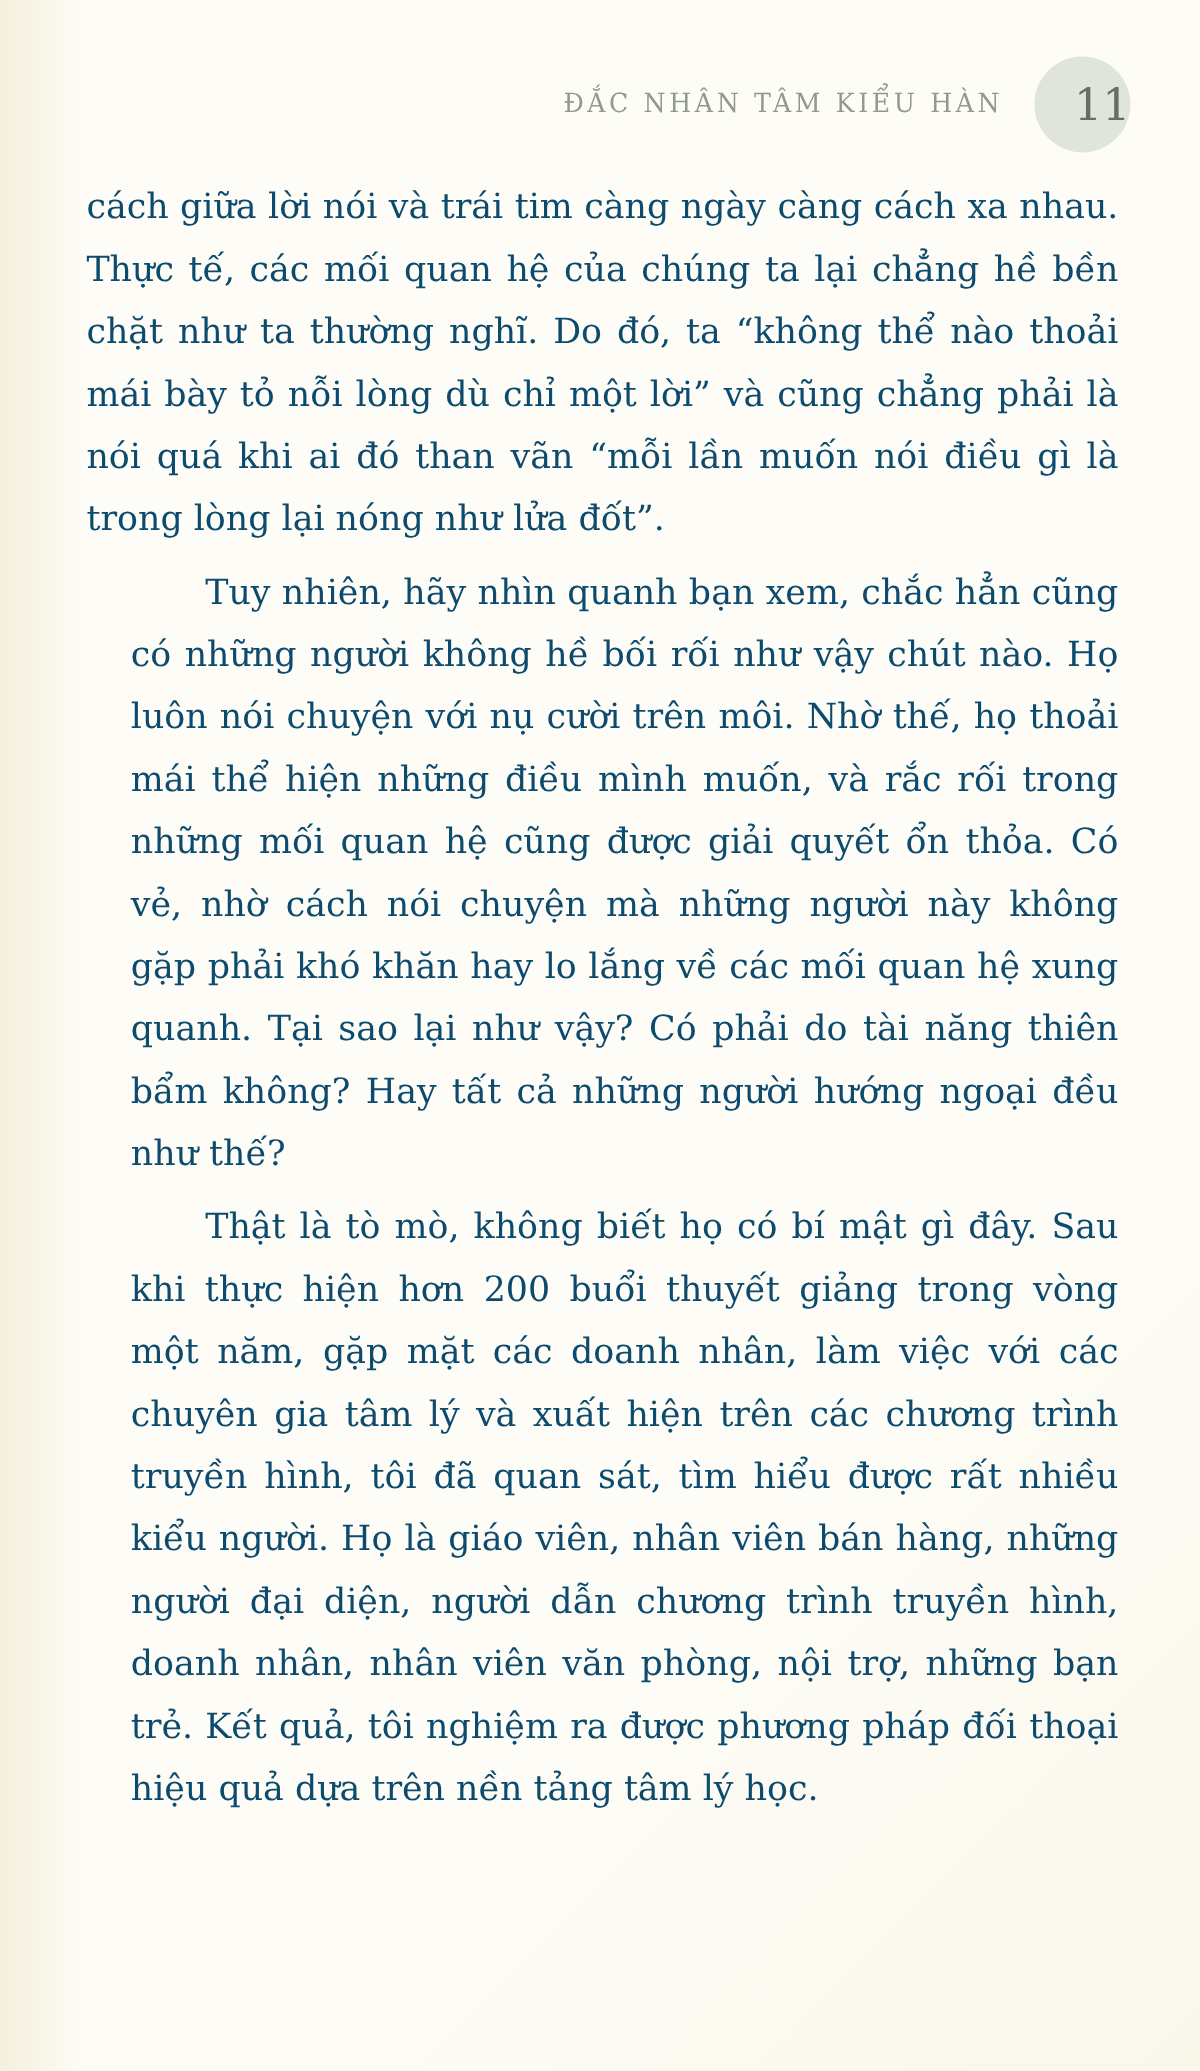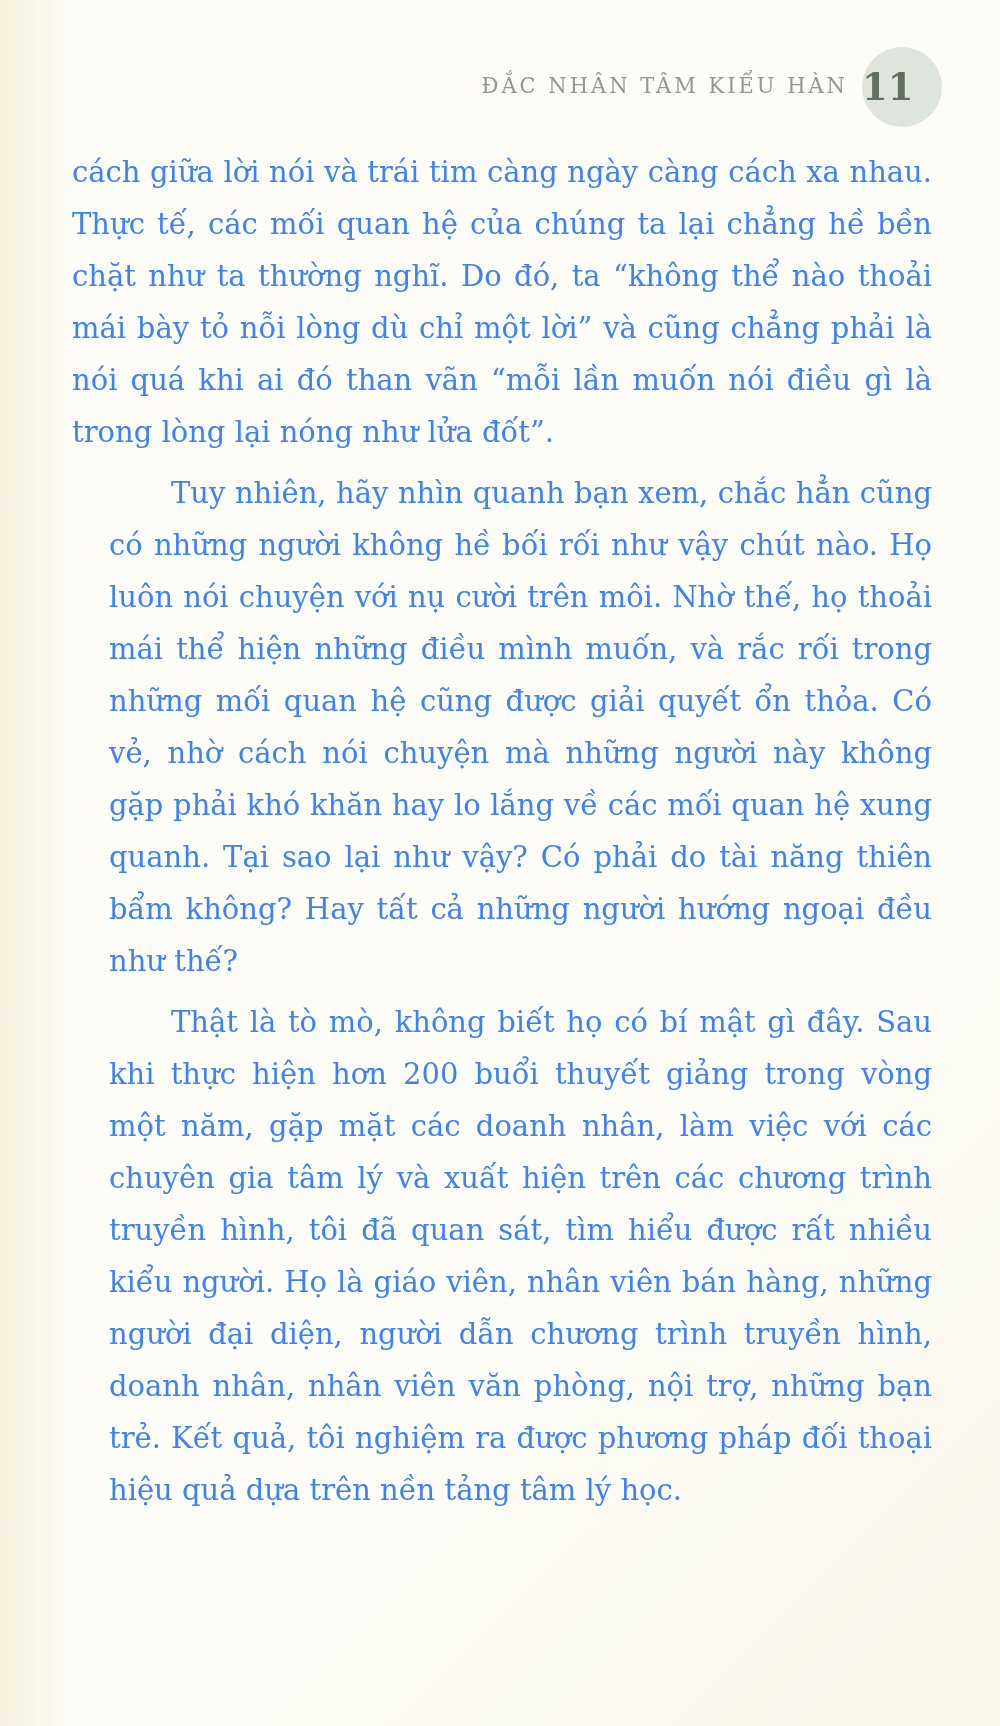--- a/index.html
+++ b/index.html
@@ -25,53 +25,52 @@
   }
   .page-header {
     position: absolute;
     top: 44px;
     left: 0;
     right: 58px;
     height: 86px;
     display: flex;
     justify-content: flex-end;
     align-items: center;
-    gap: 14px;
+    gap: 26px;
   }
   .running-title {
     color: #909a8e;
     font-size: 21px;
     letter-spacing: 3px;
     font-weight: normal;
     transform: scaleY(1.05);
     white-space: nowrap;
     padding-bottom: 2px;
   }
   .page-number-circle {
     width: 80px;
     height: 80px;
     border-radius: 50%;
     background: #dfe5dc;
     display: flex;
     align-items: center;
-    justify-content: flex-start;
+    justify-content: flex-end;
     flex: 0 0 auto;
-    font-weight: bold;
   }
   .page-number {
     color: #636f61;
     font-size: 37px;
     line-height: 1;
   }
   .body-text {
     position: absolute;
     top: 146px;
     left: 72px;
     width: 860px;
-    color: #3b82f6;
+    color: #0c4a6e;
     font-size: 29px;
     line-height: 52px;
     text-align: justify;
   }
   .body-text p {
     margin: 0 0 9px 0;
   }
   .body-text p.indent {
     text-indent: 62px;
     margin-left: 37px;

